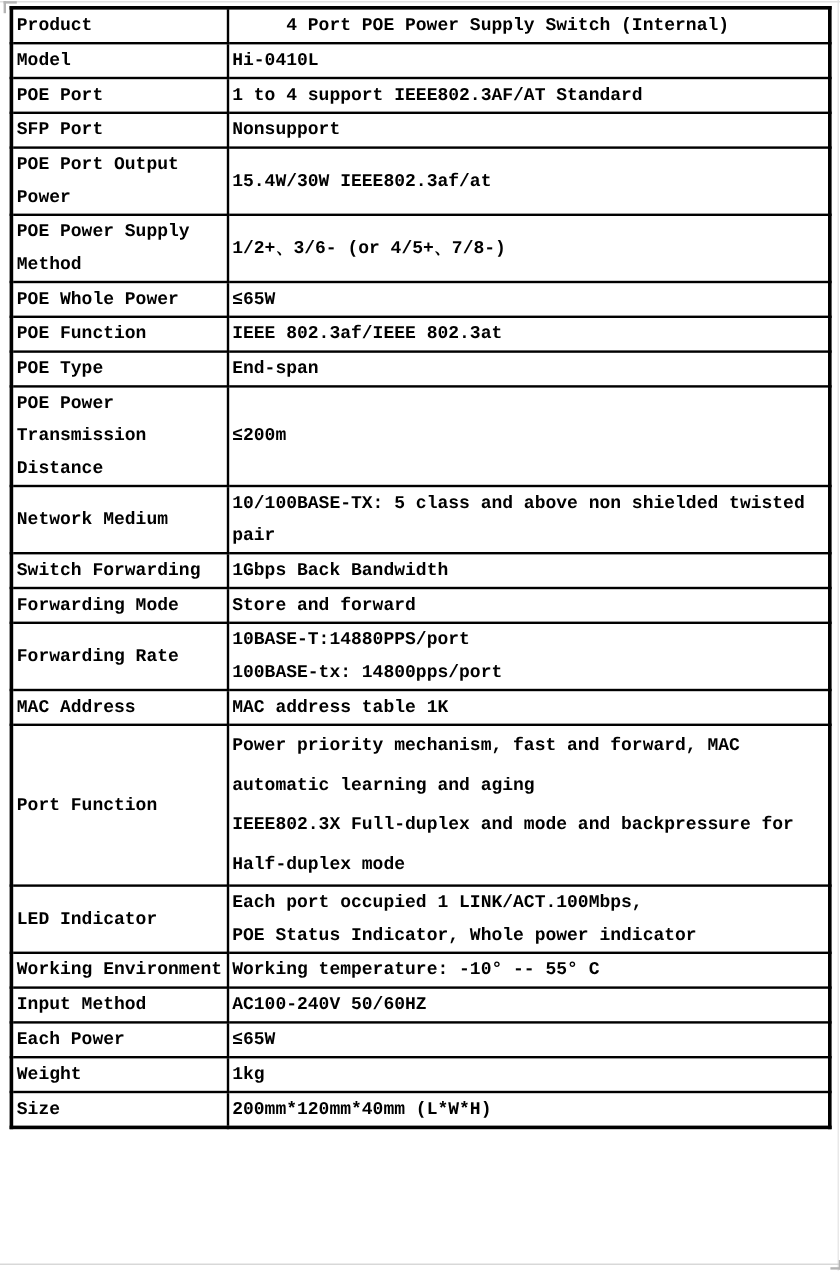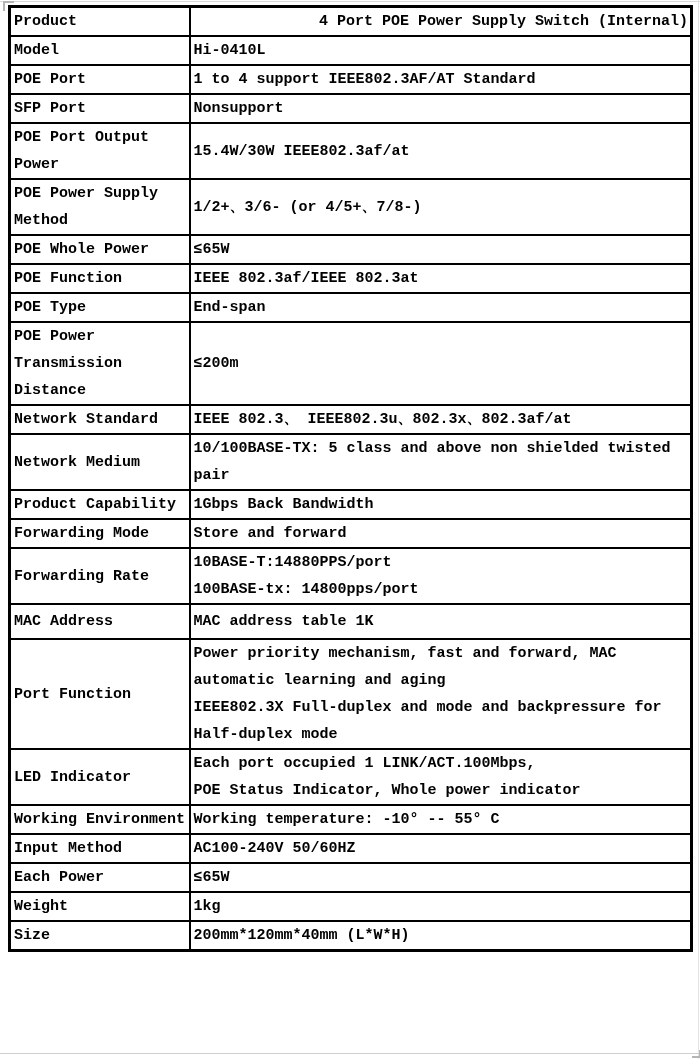--- a/index.html
+++ b/index.html
@@ -45,21 +45,21 @@
     font-size: 15px;
     font-weight: bold;
     line-height: 27px;
     padding: 0 2px 0 3px;
     vertical-align: middle;
     overflow: hidden;
   }
   td.label { width: 180px; }
   td.value { white-space: pre-line; }
   
-  tr:nth-child(1) td.value { text-align: right; padding-left: 48px; }
+  tr:nth-child(1) td.value { text-align: left; padding-left: 48px; }
   
   tr:nth-child(16) td.value { line-height: 33px; margin-left: 44px; }
 </style>
 </head>
 <body>
 
 <div class="edge-line-top"></div>
 <div class="edge-line-right"></div>
 <div class="edge-line-bottom"></div>
 <div class="handle-tl"></div>
@@ -105,29 +105,25 @@
       </tr>
       <tr>
         <td class="label">POE Type</td>
         <td class="value">End-span</td>
       </tr>
       <tr>
         <td class="label">POE Power Transmission Distance</td>
         <td class="value">≤200m</td>
       </tr>
       <tr>
-        <td class="label">Network Standard</td>
-        <td class="value">IEEE 802.3、 IEEE802.3u、802.3x、802.3af/at</td>
-      </tr>
-      <tr>
         <td class="label">Network Medium</td>
         <td class="value">10/100BASE-TX: 5 class and above non shielded twisted pair</td>
       </tr>
       <tr>
-        <td class="label">Product Capability</td>
+        <td class="label">Switch Forwarding</td>
         <td class="value">1Gbps Back Bandwidth</td>
       </tr>
       <tr>
         <td class="label">Forwarding Mode</td>
         <td class="value">Store and forward</td>
       </tr>
       <tr>
         <td class="label">Forwarding Rate</td>
         <td class="value">10BASE-T:14880PPS/port
 100BASE-tx: 14800pps/port</td>

